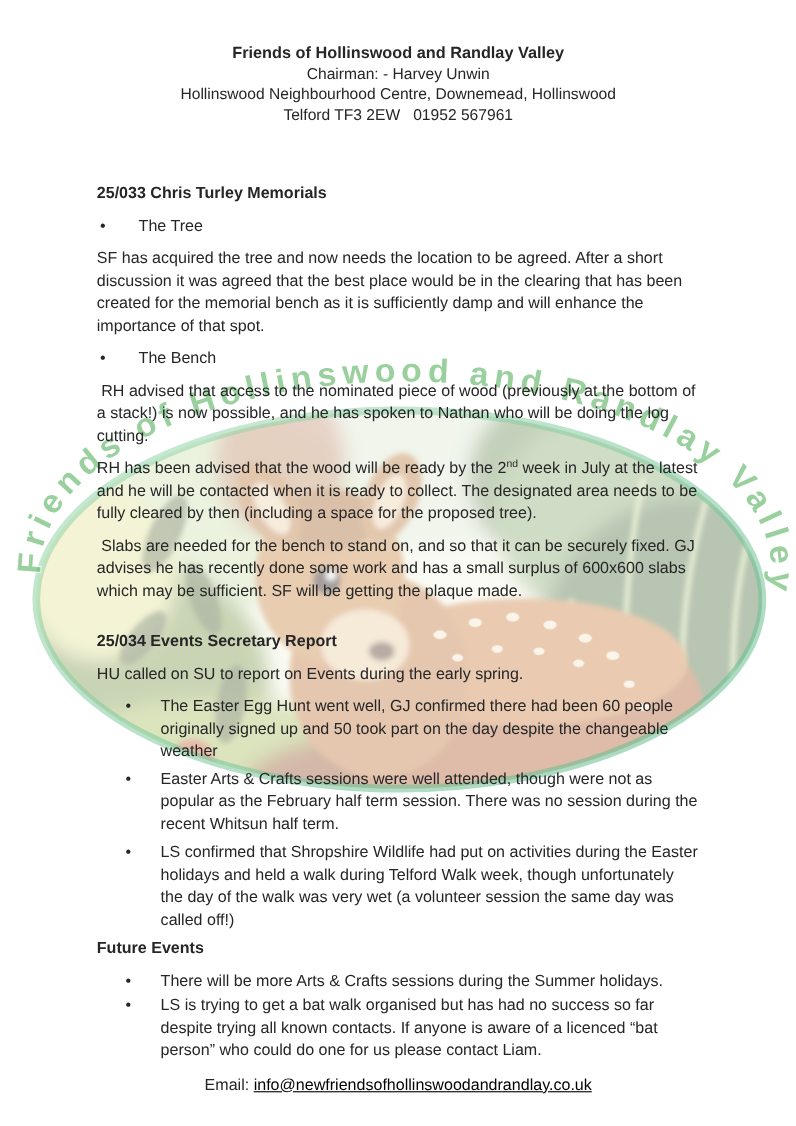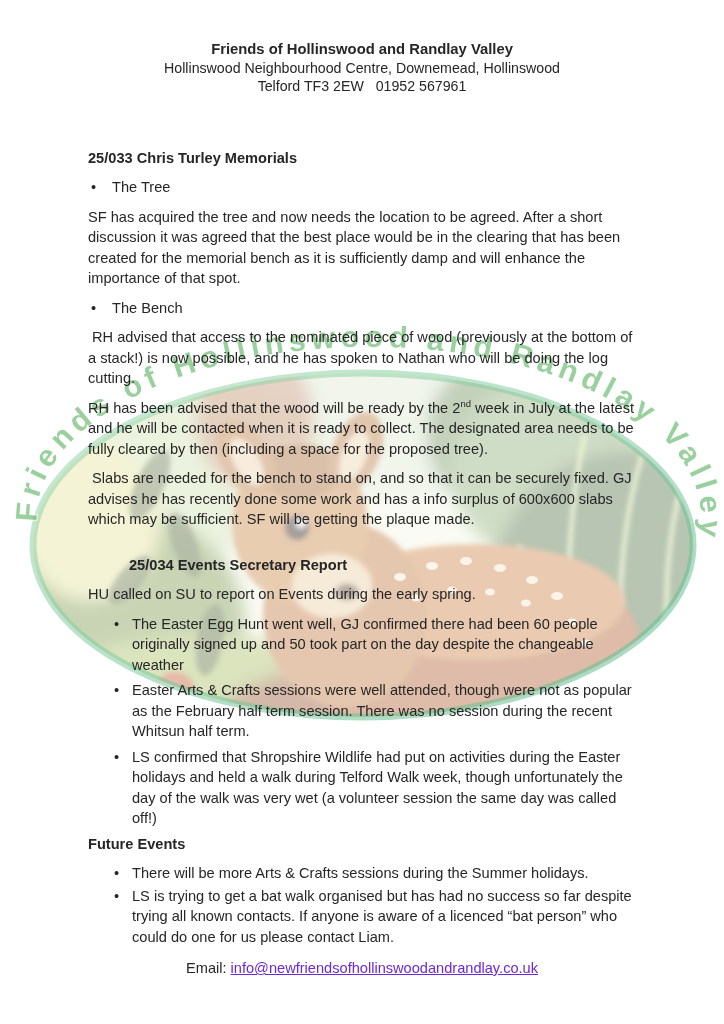--- a/index.html
+++ b/index.html
@@ -9,39 +9,39 @@
   }
   .watermark{position:absolute;left:0;top:0;width:724px;height:1024px;z-index:0;}
   .content{position:relative;z-index:1;padding:40px 88px 0 88px;box-sizing:border-box;height:1024px;}
 
   .header{text-align:center;line-height:18.5px;font-size:14.2px;}
   .header p{margin:0;white-space:pre-wrap;}
   .header .title{font-weight:bold;font-size:14.8px;}
 
   .h1{font-size:14.6px;font-weight:bold;line-height:20.5px;margin:0 0 9px 0;}
   .mt38{margin-top:52px;}
-  .mt25{margin-top:25px;margin-left:41px;}
+  .mt25{margin-top:25px;}
   .mt10{margin-top:4px;}
 
   .para{font-size:14.6px;line-height:20.5px;margin:0 0 9px 0;white-space:pre-wrap;}
   sup{font-size:9.5px;vertical-align:super;line-height:0;}
 
   .li{display:flex;font-size:14.6px;line-height:20.5px;margin:0 0 9px 0;}
   .li .marker{flex:none;}
   .l1{margin-left:3px;}
   .l1 .marker{width:21px;}
   .l2{margin-left:26px;margin-bottom:5px;}
   .l2 .marker{width:18px;}
   .mb2{margin-bottom:2px;}
   .mt8{margin-top:8px;}
-  .txt{flex:1;}
+  .txt{flex:1;margin-left:14px;}
 
   .center-line{text-align:center;font-size:14.6px;line-height:20.5px;margin:8px 0 0 0;}
   .contact-email{margin-top:11px;}
-  .doc-link{color:#6d28d9;text-decoration:underline;cursor:pointer;margin-top:15px;}
+  .doc-link{color:#000000;text-decoration:underline;cursor:pointer;margin-top:15px;}
 </style>
 </head>
 <body>
 
 <div class="page">
 
   <svg class="watermark" viewBox="0 0 724 1024" aria-hidden="true">
     <defs>
       <clipPath id="clipOval">
           <ellipse cx="363" cy="545" rx="330" ry="172"></ellipse>
@@ -124,20 +124,21 @@
 
     <text font-family="Liberation Sans, sans-serif" font-size="30" font-weight="bold" letter-spacing="5" fill="#46a94c" fill-opacity="0.55" stroke="#ffffff" stroke-opacity="0.7" stroke-width="2" paint-order="stroke">
       <textPath href="#arcPath" startOffset="8" textLength="838" lengthAdjust="spacingAndGlyphs">Friends of Hollinswood and Randlay Valley</textPath>
     </text>
   </svg>
 
   <div class="content">
 
     <div class="header">
       <p class="title">Friends of Hollinswood and Randlay Valley</p>
+      <p>Chairman: - Harvey Unwin</p>
       <p>Hollinswood Neighbourhood Centre, Downemead, Hollinswood</p>
       <p>Telford TF3 2EW   01952 567961</p>
     </div>
 
     <section>
       <h2 class="h1 mt38">25/033 Chris Turley Memorials</h2>
 
       <div class="li l1">
           <span class="marker">•</span>
           <span class="txt">The Tree</span>
@@ -147,21 +148,21 @@
 
       <div class="li l1">
           <span class="marker">•</span>
           <span class="txt">The Bench</span>
         </div>
 
       <p class="para"> RH advised that access to the nominated piece of wood (previously at the bottom of a stack!) is now possible, and he has spoken to Nathan who will be doing the log cutting.</p>
 
       <p class="para"><span>RH has been advised that the wood will be ready by the 2</span><sup>nd</sup><span> week in July at the latest and he will be contacted when it is ready to collect. The designated area needs to be fully cleared by then (including a space for the proposed tree).</span></p>
 
-      <p class="para"> Slabs are needed for the bench to stand on, and so that it can be securely fixed. GJ advises he has recently done some work and has a info surplus of 600x600 slabs which may be sufficient. SF will be getting the plaque made.</p>
+      <p class="para"> Slabs are needed for the bench to stand on, and so that it can be securely fixed. GJ advises he has recently done some work and has a small surplus of 600x600 slabs which may be sufficient. SF will be getting the plaque made.</p>
     </section>
 
     <section>
       <h2 class="h1 mt25">25/034 Events Secretary Report</h2>
 
       <p class="para">HU called on SU to report on Events during the early spring.</p>
 
       <div class="li l2 mt8">
           <span class="marker">•</span>
           <span class="txt">The Easter Egg Hunt went well, GJ confirmed there had been 60 people originally signed up and 50 took part on the day despite the changeable weather</span>

